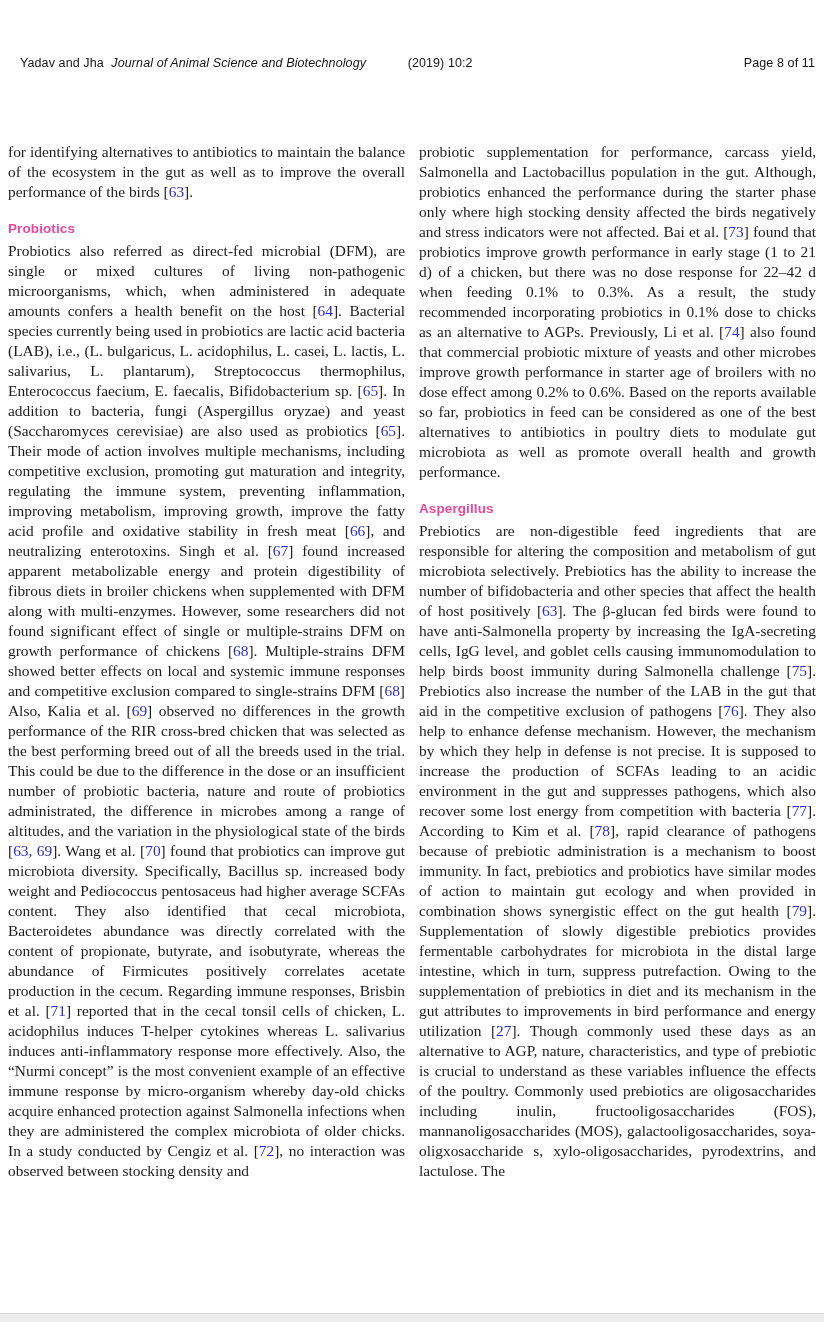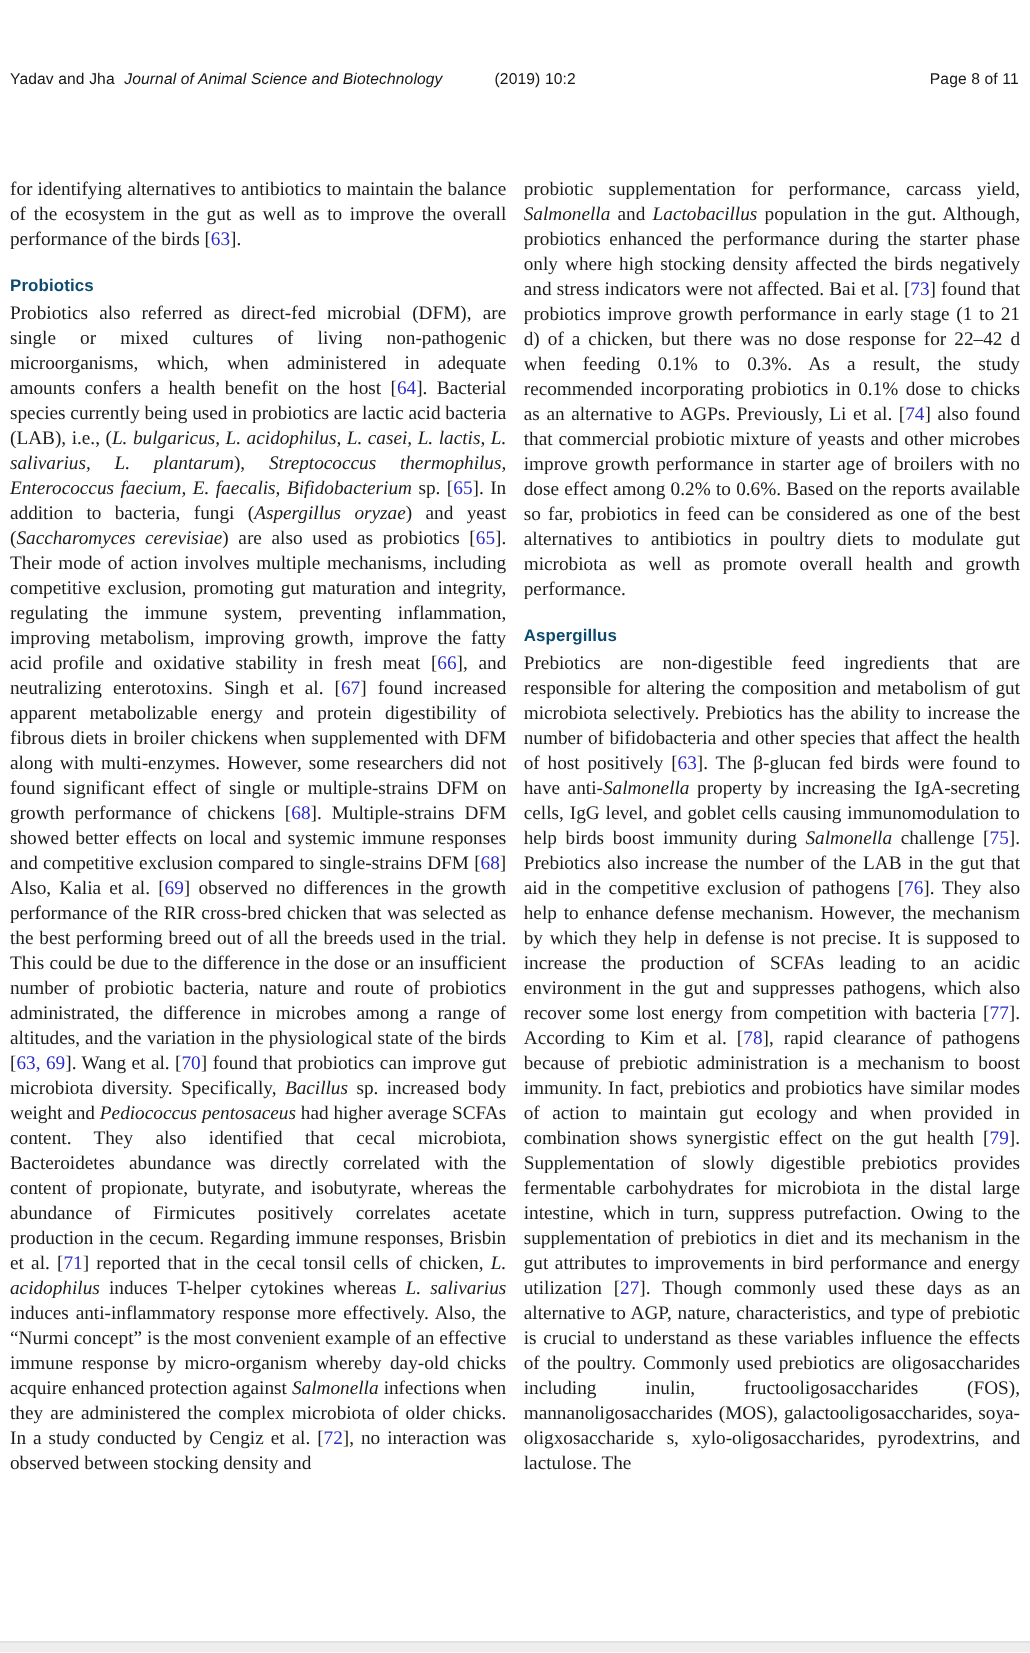--- a/index.html
+++ b/index.html
@@ -12,21 +12,21 @@
     width: 824px;
     height: 1322px;
     background: #ffffff;
     overflow: hidden;
     font-family: "Liberation Serif", serif;
   }
   .page-header {
     display: flex;
     justify-content: space-between;
     align-items: baseline;
-    padding: 0 9px 0 8px;
+    padding: 0 9px 0 20px;
     margin-top: 56px;
     font-family: "Liberation Sans", sans-serif;
     font-size: 12.5px;
     color: #161616;
     letter-spacing: 0.1px;
   }
   .header-left .it { font-style: italic; }
   .header-left .issue { margin-left: 38px; }
   .header-left span + span { margin-left: 4px; }
   .content {
@@ -44,25 +44,25 @@
     font-family: "Liberation Serif", serif;
     font-size: 15.4px;
     line-height: 20px;
     text-align: justify;
     color: #1c1c1c;
   }
   .section-heading {
     font-family: "Liberation Sans", sans-serif;
     font-weight: bold;
     font-size: 13.5px;
-    color: #0c4a6e;
+    color: #ec4899;
     margin: 19px 0 5px 0;
     letter-spacing: 0.1px;
   }
-  .it { font-style: italic; }
+  .it { }
   .cite {
     color: var(--cite-color, #2b2bc8);
     cursor: pointer;
   }
   .bottom-bar {
     position: absolute;
     left: 0;
     right: 0;
     bottom: 0;
     height: 8px;

